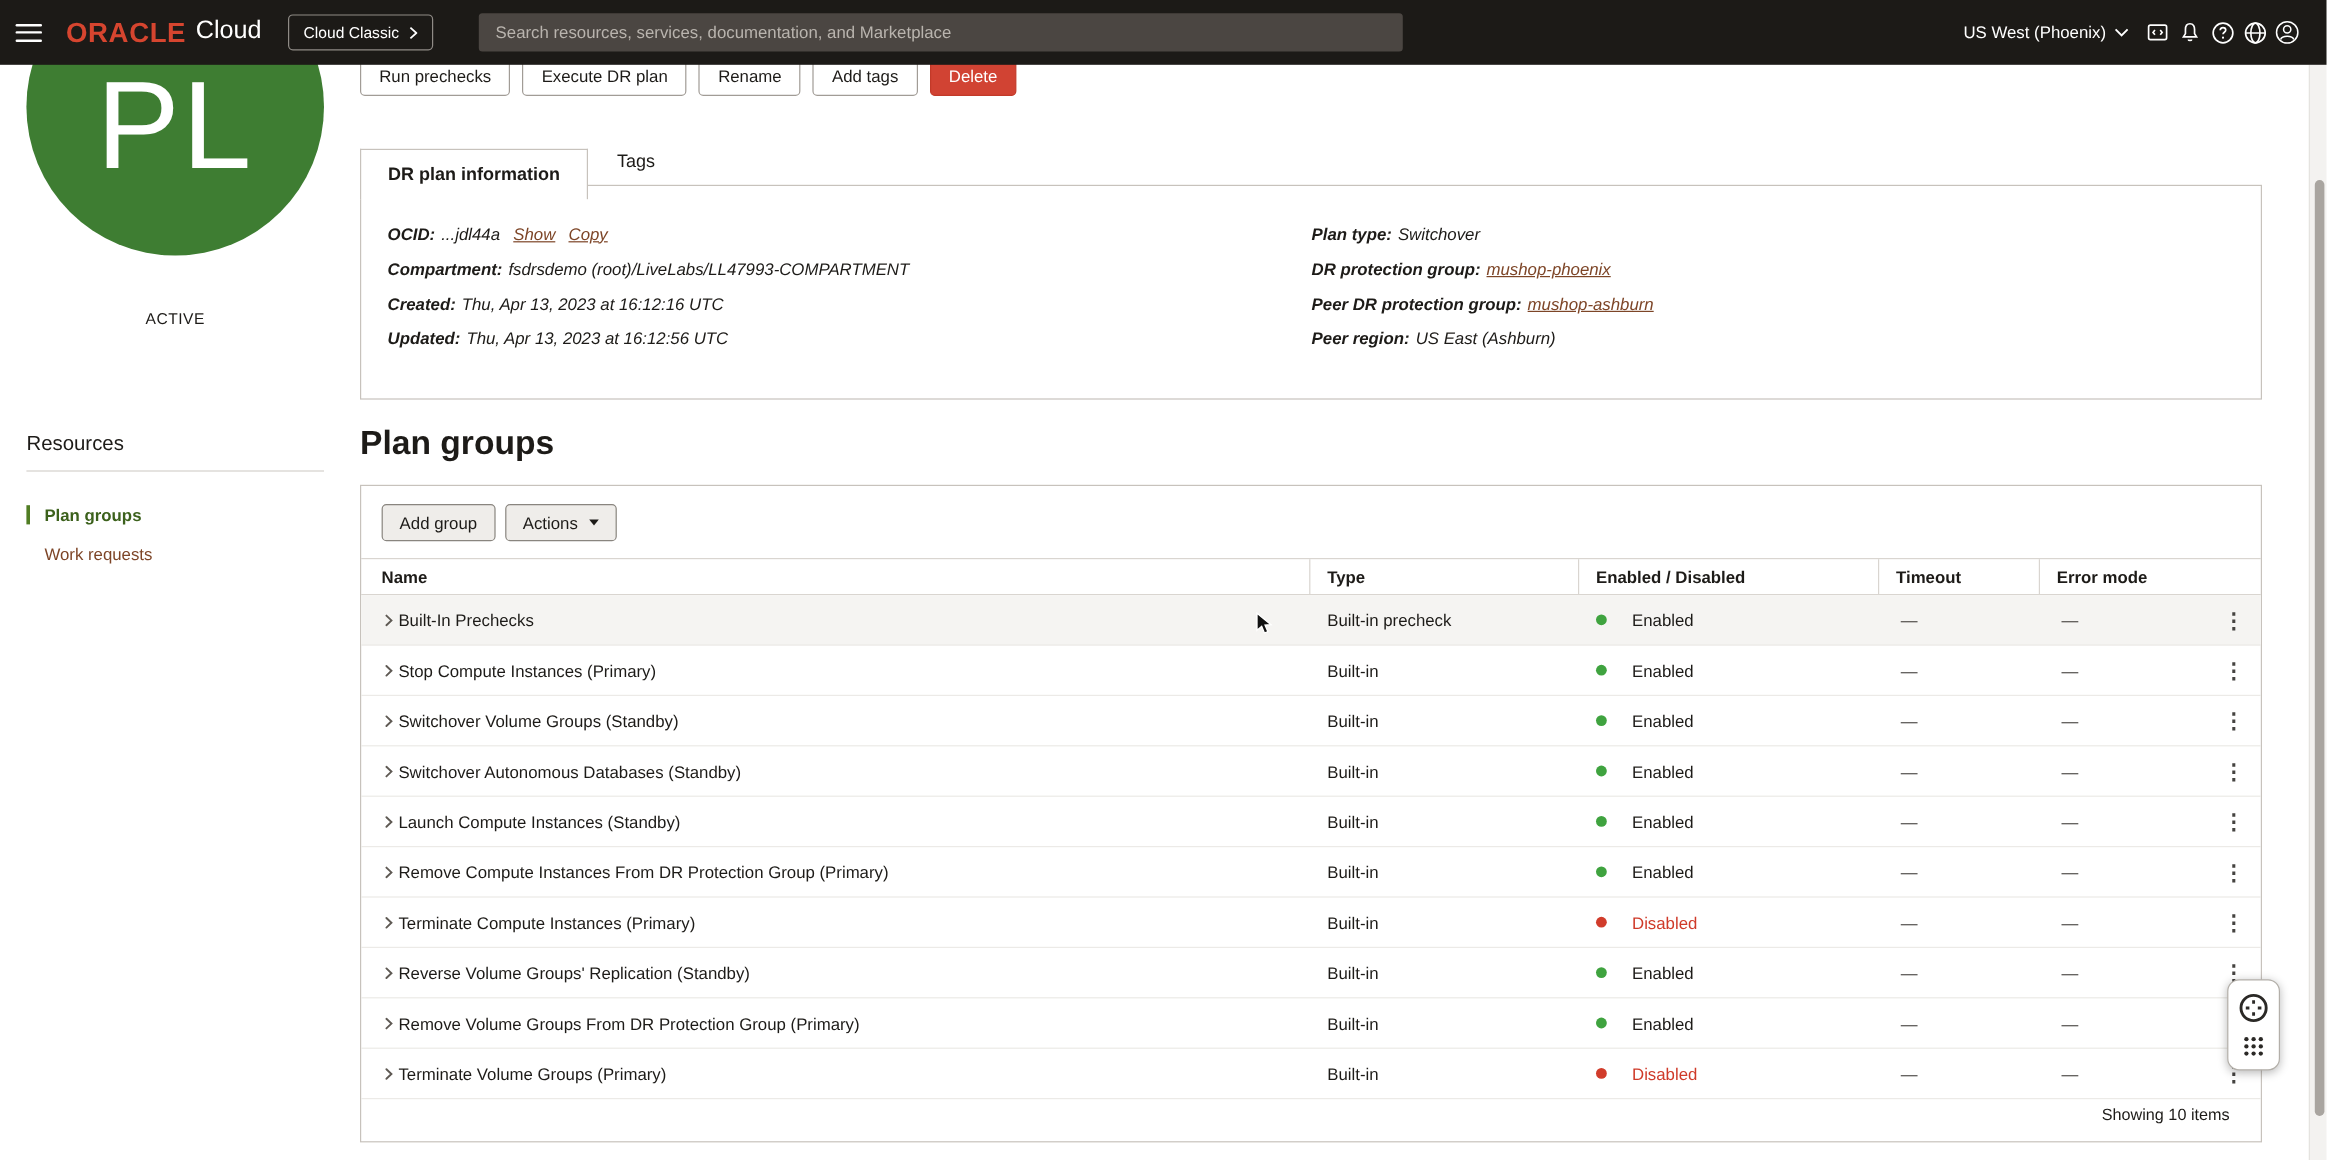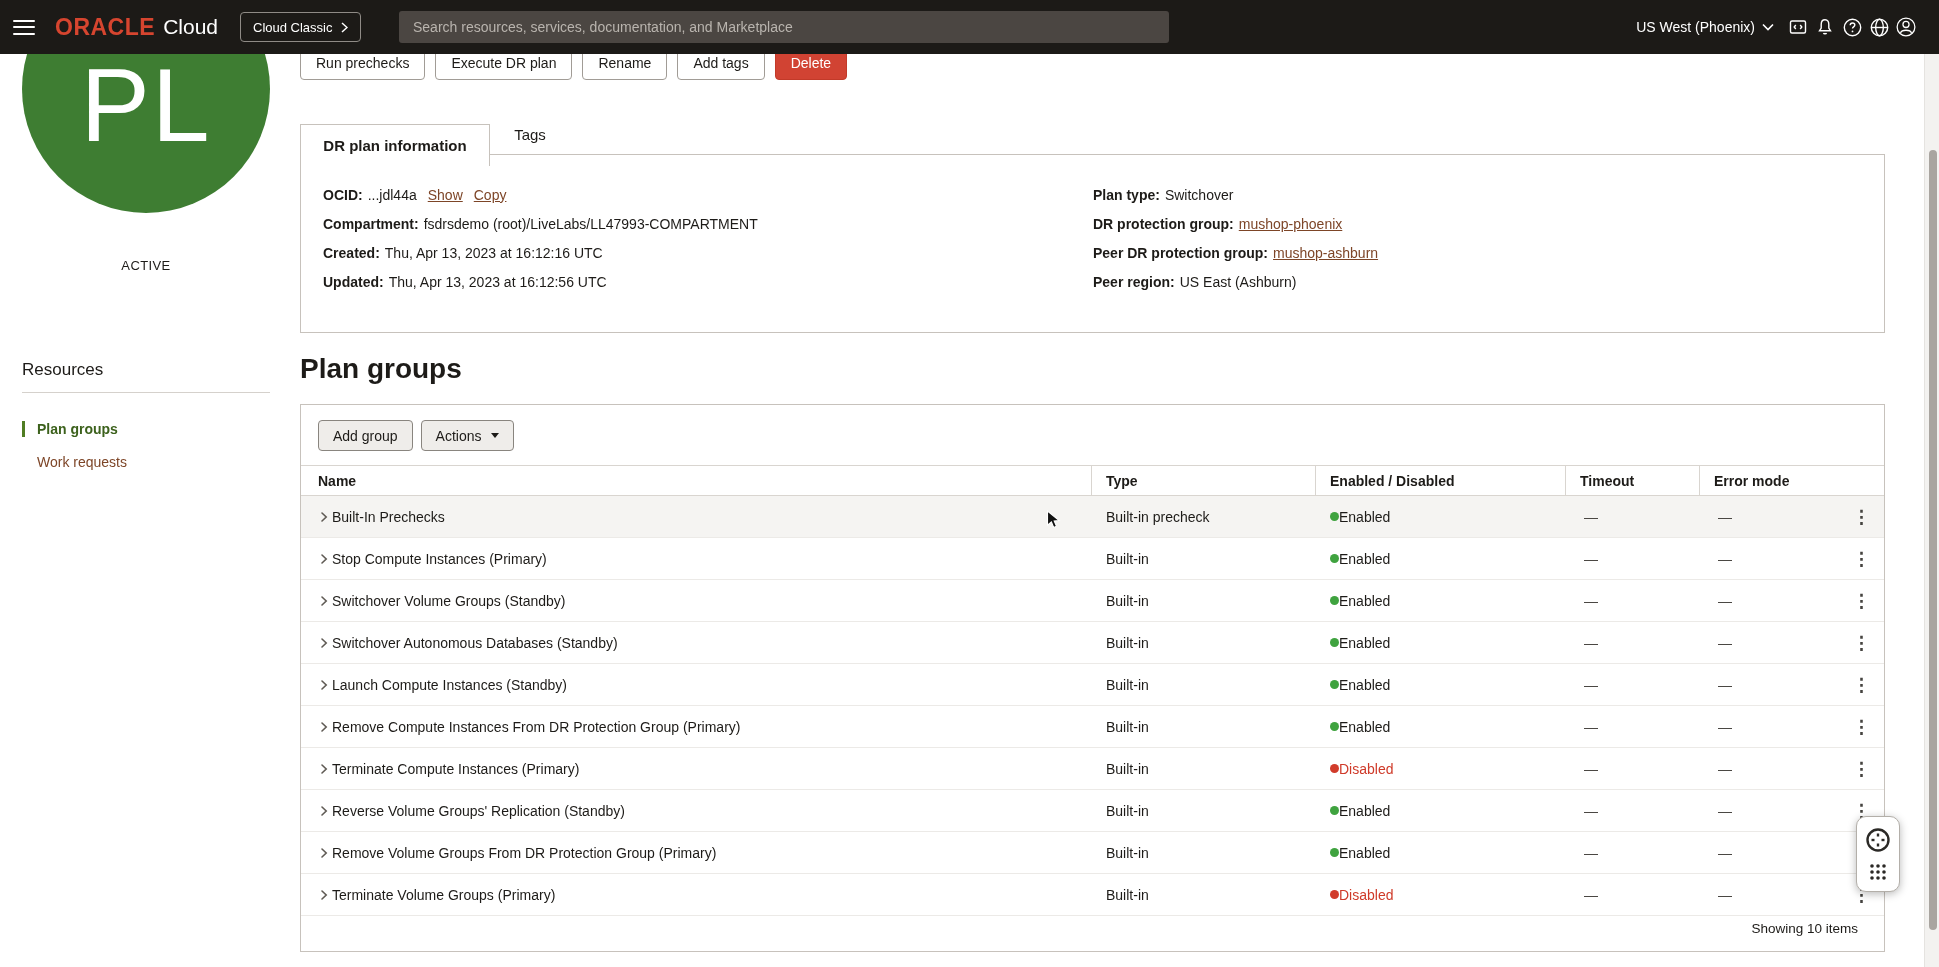--- a/index.html
+++ b/index.html
@@ -7,21 +7,21 @@
     position:relative; width:1939px; height:967px; overflow:hidden;
     font-family:"Liberation Sans", sans-serif; color:#1d1b18; background:#fff;
   }
   
   .navbar {
     position:absolute; top:0; left:0; width:100%; height:54px;
     background:#1c1a17; display:flex; align-items:center; z-index:100;
   }
   .hamburger { width:22px; height:15px; margin:0 14px 0 13px; display:flex; flex-direction:column; justify-content:space-between; cursor:pointer; }
   .hamburger i { display:block; height:2px; background:#fff; border-radius:1px; }
-  .brand { display:flex; align-items:center; margin-left:6px; white-space:nowrap; }
+  .brand { display:flex; align-items:flex-start; margin-left:6px; white-space:nowrap; }
   .brand-oracle { color:#d6452f; font-weight:700; font-size:23px; letter-spacing:0.5px; }
   .brand-cloud { color:#fff; font-weight:400; font-size:21px; margin-left:8px; }
   .cloud-classic {
     margin-left:22px; height:30px; padding:0 12px; display:flex; align-items:center; gap:9px;
     background:transparent; border:1px solid #8f8b86; border-radius:4px; color:#fff; font-size:13px; cursor:pointer;
     font-family:inherit;
   }
   .nav-search {
     position:absolute; left:399px; top:11px; width:770px; height:32px;
     background:#4b4642; border-radius:3px; display:flex; align-items:center;
@@ -59,21 +59,21 @@
   .tab-active {
     position:absolute; left:300px; top:124px; width:188px; height:41px; background:#fff;
     border:1px solid #c7c2bc; border-bottom:none; display:flex; align-items:center; justify-content:center;
     font-size:15px; font-weight:700; z-index:3; cursor:pointer;
   }
   .tab-inactive { position:absolute; left:490px; top:114px; width:80px; height:40px; display:flex; align-items:center; justify-content:center; font-size:15px; color:#1d1b18; cursor:pointer; }
   .details-panel { position:absolute; left:300px; top:154px; width:1585px; height:179px; border:1px solid #c7c2bc; background:#fff; box-sizing:border-box; z-index:2; }
   .details-col { position:absolute; top:25px; }
   .details-col.left { left:22px; }
   .details-col.right { left:792px; }
-  .detail-row { height:29px; display:flex; align-items:center; font-size:14px; white-space:nowrap; }
+  .detail-row { height:29px; display:flex; align-items:center; font-size:14px; white-space:nowrap;font-style:italic; }
   .detail-label { font-weight:700; margin-right:5px; }
   .detail-link { color:#7d4527; text-decoration:underline; cursor:pointer; }
   .detail-link.spaced { margin-left:11px; }
   
   .page-title { position:absolute; left:300px; top:353px; margin:0; font-size:28px; font-weight:700; color:#1d1b18; }
   .table-panel { position:absolute; left:300px; top:404px; width:1585px; height:548px; border:1px solid #c7c2bc; background:#fff; box-sizing:border-box; }
   .toolbar { position:absolute; top:15px; left:17px; display:flex; gap:8px; }
   .btn-gray {
     height:31px; padding:0 14px; background:#efedea; border:1px solid #89857f; border-radius:4px;
     font-size:14px; color:#1d1b18; cursor:pointer; font-family:inherit; display:flex; align-items:center; gap:9px;
@@ -86,21 +86,21 @@
     align-items:center; font-size:14px; font-weight:700;
   }
   .pg-header > div { padding-left:14px; height:100%; display:flex; align-items:center; box-sizing:border-box; }
   .pg-header > div:nth-child(-n+4) { border-right:1px solid #d9d5d0; }
   .pg-header > div:first-child { padding-left:17px; }
   .pg-body { position:absolute; top:91px; left:0; width:1583px; }
   .pg-row { height:41px; align-items:center; border-bottom:1px solid #eceae7; font-size:14px; cursor:pointer; }
   .pg-row.hovered { background:#f5f4f2; }
   .cell { padding-left:14px; display:flex; align-items:center; white-space:nowrap; overflow:hidden; }
   .name-cell { padding-left:17px; gap:2px; }
-  .status-cell { gap:0; }
+  .status-cell { gap:21px; }
   .dot { width:9px; height:9px; border-radius:50%; flex:none; }
   .dot-enabled { background:#3fa33f; }
   .dot-disabled { background:#d13c2b; }
   .status-disabled { color:#cf3a29; }
   .dash-cell { color:#4a4743; padding-left:18px; }
   .kebab-cell { justify-content:center; padding-left:0; }
   .kebab { font-size:18px; font-weight:700; color:#454340; line-height:1; padding:2px 6px; cursor:pointer; }
   .pg-footer { position:absolute; bottom:0; left:0; right:0; height:46px; display:flex; align-items:center; justify-content:flex-end; padding-right:26px; font-size:13.5px; color:#1d1b18; }
   
   .scrollbar-track { position:absolute; right:0; top:54px; bottom:0; width:14px; background:#f3f2f0; border-left:1px solid #e5e3e0; z-index:50; }

